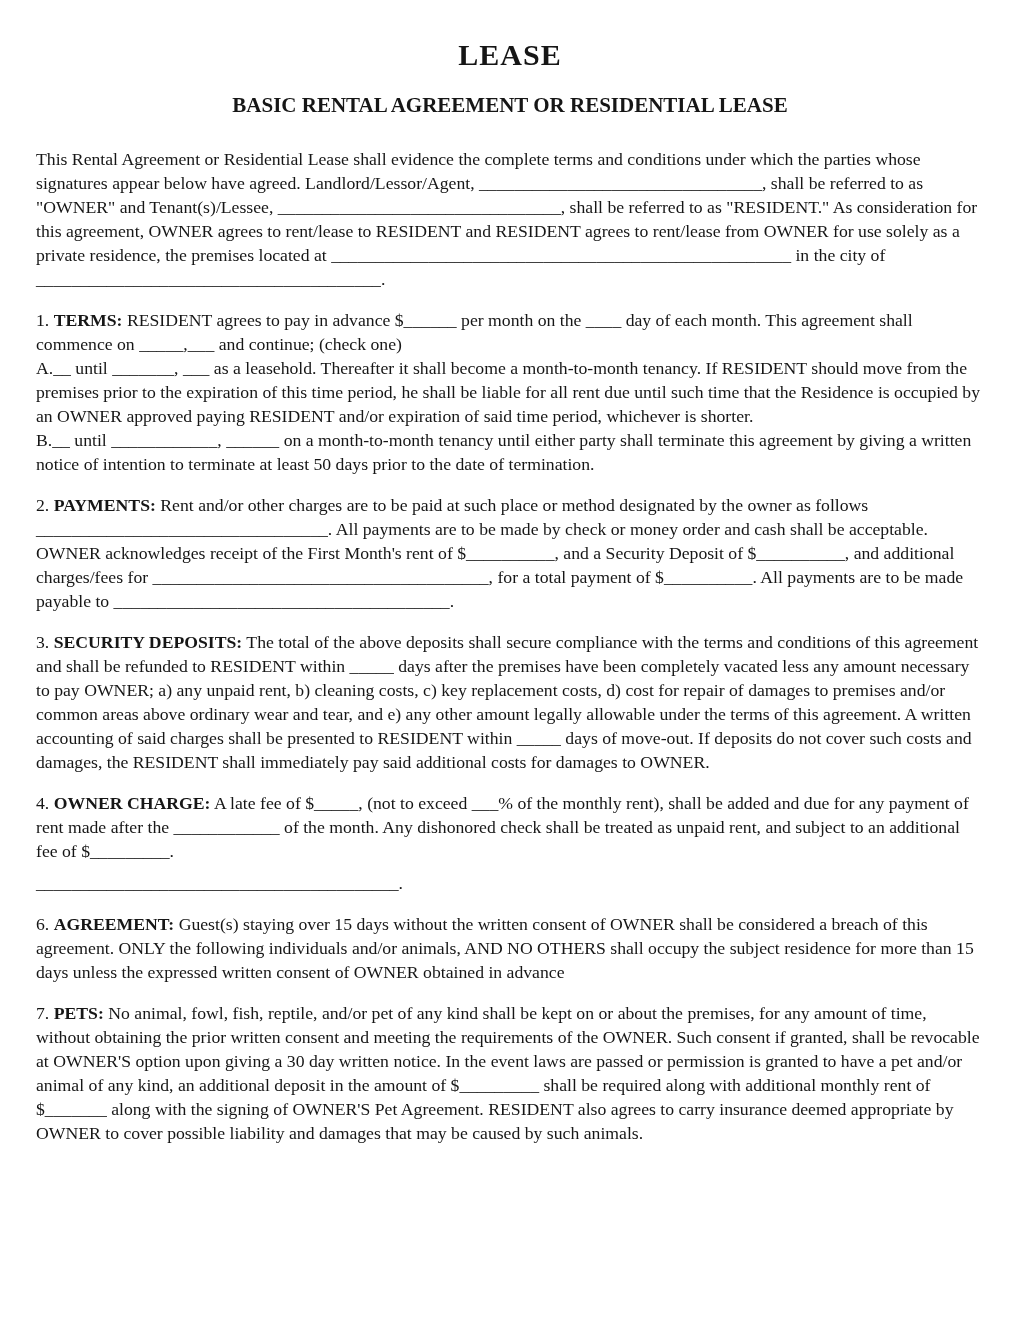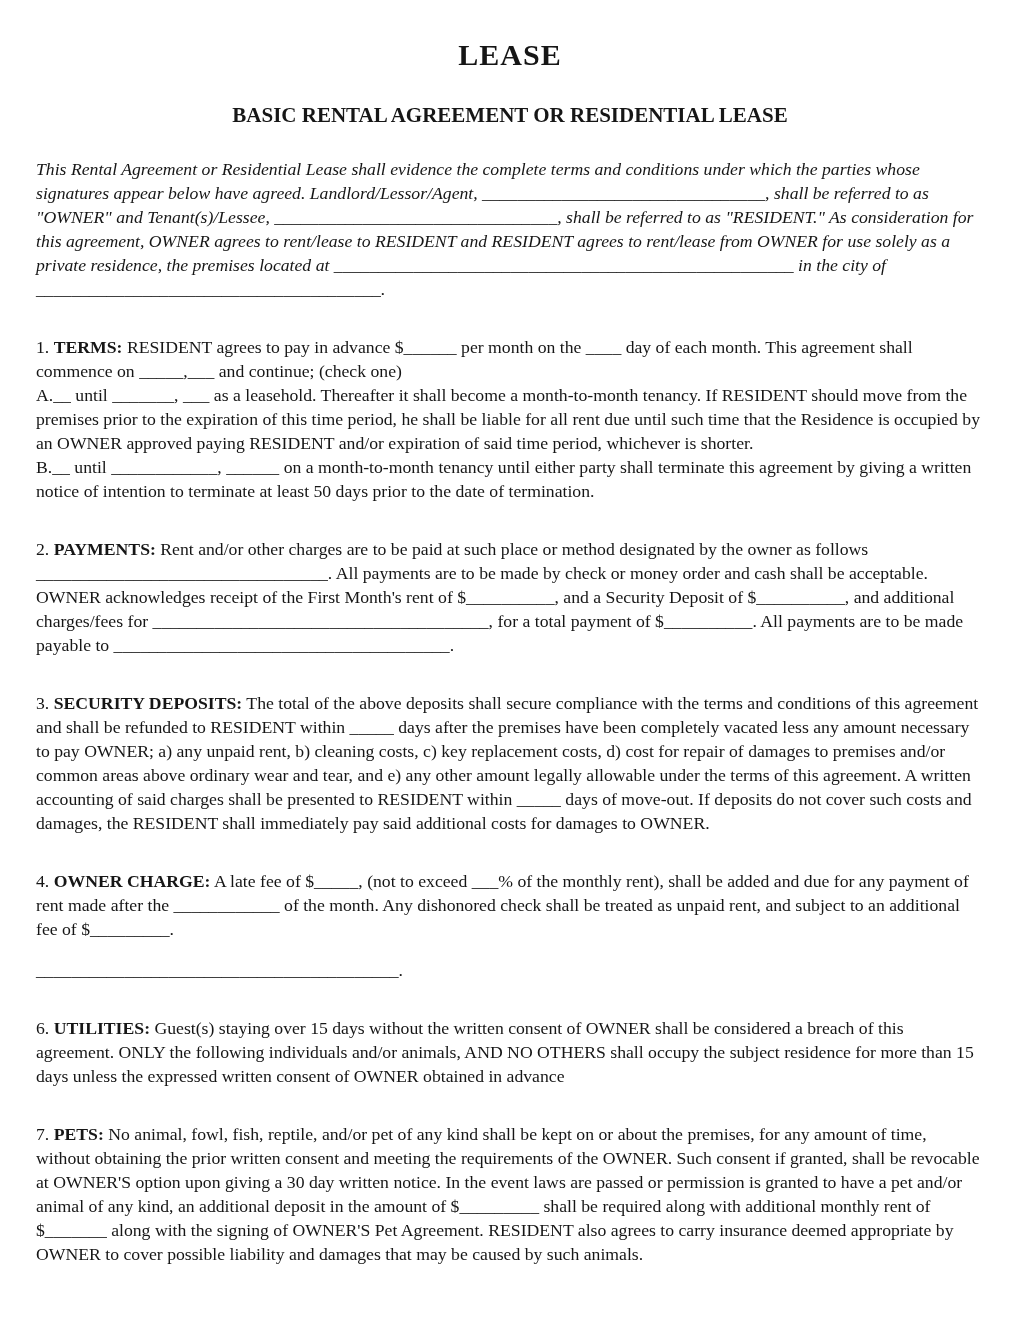--- a/index.html
+++ b/index.html
@@ -22,26 +22,26 @@
     font-weight: bold;
     text-align: center;
     margin: 8px 0 0 0;
     letter-spacing: 1px;
   }
   .subtitle {
     font-size: 21px;
     line-height: 24px;
     font-weight: bold;
     text-align: center;
-    margin: 32px 0 0 0;
+    margin: 22px 0 0 0;
   }
   .para { margin: 0; }
-  .intro { margin-top: 30px; font-style: italic; }
-  .section { margin-top: 34px; }
-  .blank-line { margin-top: 17px; }
+  .intro { margin-top: 30px; }
+  .section { margin-top: 17px; }
+  .blank-line { margin-top: 8px; }
   .num { font-weight: normal; }
   strong { font-weight: bold; }
 </style>
 </head>
 <body>
 
 <div class="page">
 
   <h1 class="title">LEASE</h1>
 
@@ -54,17 +54,17 @@
   <p class="para">B.__ until ____________, ______ on a month-to-month tenancy until either party shall terminate this agreement by giving a written notice of intention to terminate at least 50 days prior to the date of termination.</p>
 
   <p class="para section"><span class="num">2.</span> <strong>PAYMENTS:</strong> <span>Rent and/or other charges are to be paid at such place or method designated by the owner as follows _________________________________. All payments are to be made by check or money order and cash shall be acceptable. OWNER acknowledges receipt of the First Month's rent of $__________, and a Security Deposit of $__________, and additional charges/fees for ______________________________________, for a total payment of $__________. All payments are to be made payable to ______________________________________.</span></p>
 
   <p class="para section"><span class="num">3.</span> <strong>SECURITY DEPOSITS:</strong> <span>The total of the above deposits shall secure compliance with the terms and conditions of this agreement and shall be refunded to RESIDENT within _____ days after the premises have been completely vacated less any amount necessary to pay OWNER; a) any unpaid rent, b) cleaning costs, c) key replacement costs, d) cost for repair of damages to premises and/or common areas above ordinary wear and tear, and e) any other amount legally allowable under the terms of this agreement. A written accounting of said charges shall be presented to RESIDENT within _____ days of move-out. If deposits do not cover such costs and damages, the RESIDENT shall immediately pay said additional costs for damages to OWNER.</span></p>
 
   <p class="para section"><span class="num">4.</span> <strong>OWNER CHARGE:</strong> <span>A late fee of $_____, (not to exceed ___% of the monthly rent), shall be added and due for any payment of rent made after the ____________ of the month. Any dishonored check shall be treated as unpaid rent, and subject to an additional fee of $_________.</span></p>
 
   <p class="para blank-line">_________________________________________.</p>
 
-  <p class="para section"><span class="num">6.</span> <strong>UTILITIES:</strong> <span>Guest(s) staying over 15 days without the written consent of OWNER shall be considered a breach of this agreement. ONLY the following individuals and/or animals, AND NO OTHERS shall occupy the subject residence for more than 15 days unless the expressed written consent of OWNER obtained in advance</span></p>
+  <p class="para section"><span class="num">6.</span> <strong>AGREEMENT:</strong> <span>Guest(s) staying over 15 days without the written consent of OWNER shall be considered a breach of this agreement. ONLY the following individuals and/or animals, AND NO OTHERS shall occupy the subject residence for more than 15 days unless the expressed written consent of OWNER obtained in advance</span></p>
 
   <p class="para section"><span class="num">7.</span> <strong>PETS:</strong> <span>No animal, fowl, fish, reptile, and/or pet of any kind shall be kept on or about the premises, for any amount of time, without obtaining the prior written consent and meeting the requirements of the OWNER. Such consent if granted, shall be revocable at OWNER'S option upon giving a 30 day written notice. In the event laws are passed or permission is granted to have a pet and/or animal of any kind, an additional deposit in the amount of $_________ shall be required along with additional monthly rent of $_______ along with the signing of OWNER'S Pet Agreement. RESIDENT also agrees to carry insurance deemed appropriate by OWNER to cover possible liability and damages that may be caused by such animals.</span></p>
 
 </div>
 
 </body></html>

